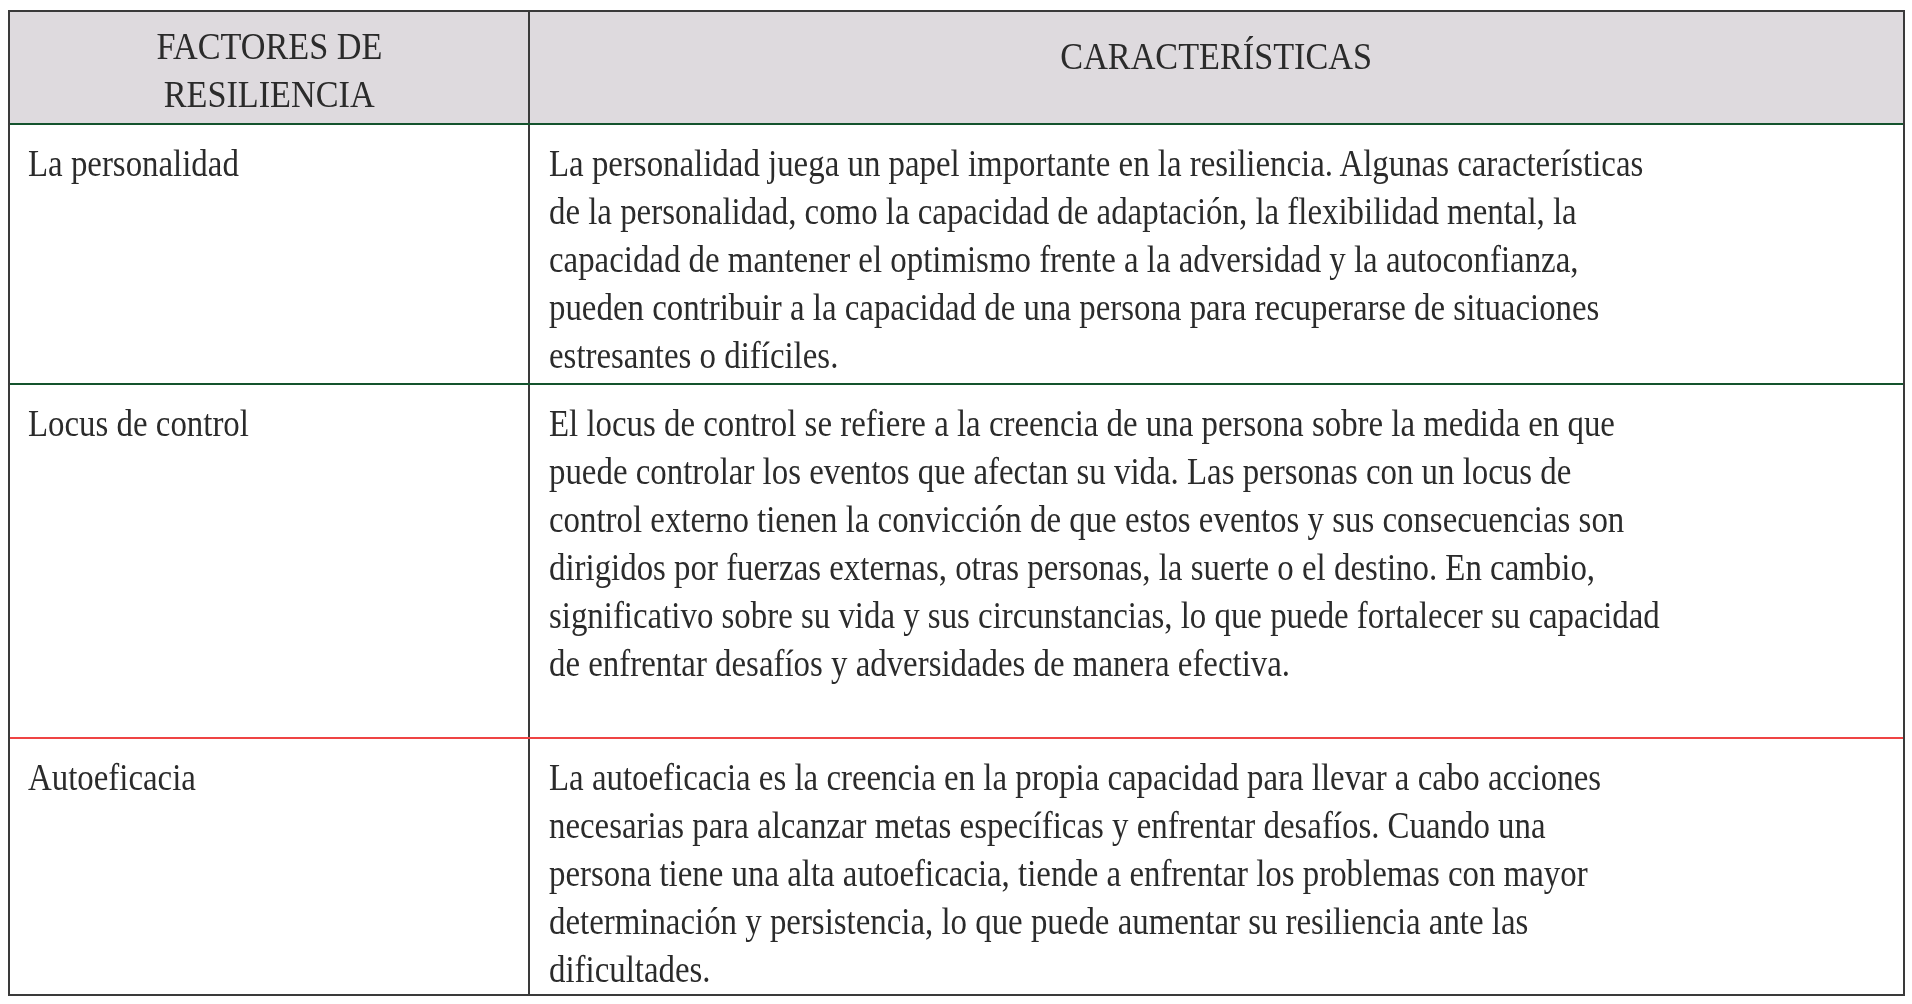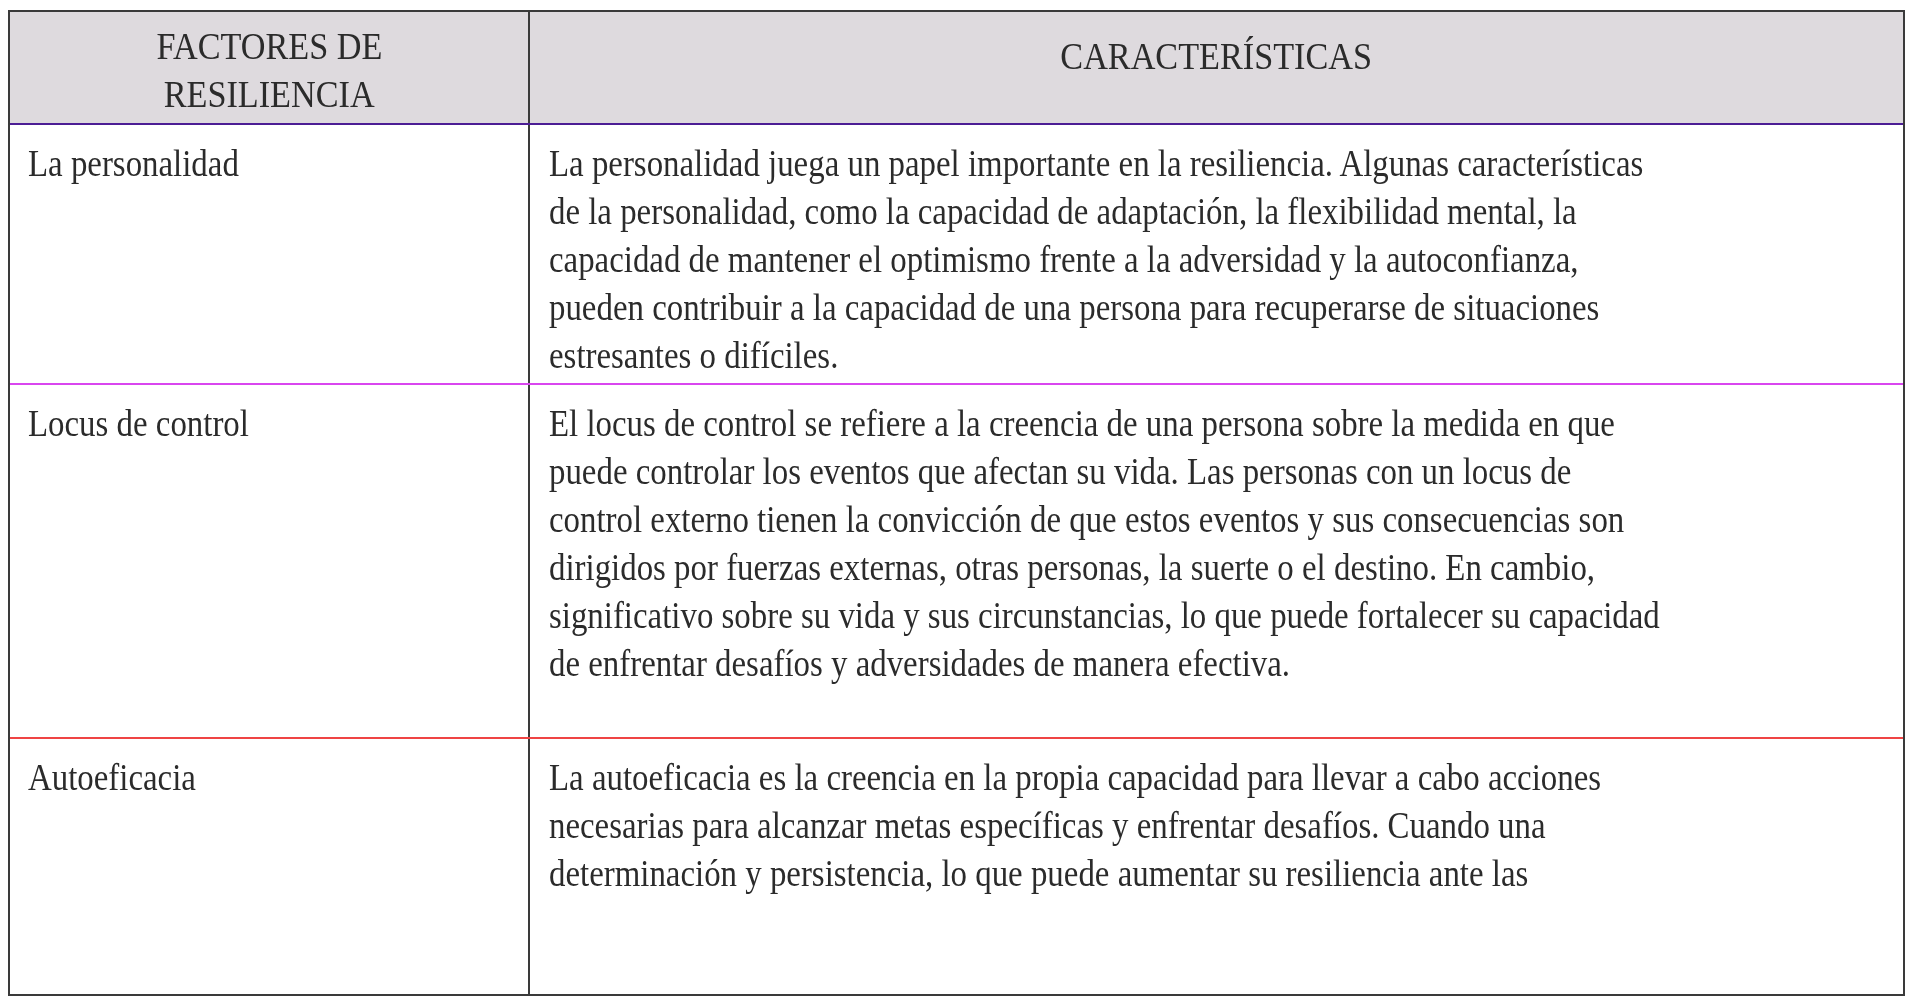--- a/index.html
+++ b/index.html
@@ -1,22 +1,22 @@
 <!DOCTYPE html>
 <html><head>
 <meta charset="utf-8">
 <style>
   html, body { margin: 0; padding: 0; background: #ffffff; }
   body { width: 1912px; height: 1004px; position: relative; overflow: hidden;
          font-family: "Liberation Serif", "DejaVu Serif", serif; color: #2b2b2b; }
   .tbl { position: absolute; left: 8px; top: 10px; width: 1897px; height: 986px;
          border: 2px solid #3a3a3a; box-sizing: border-box; }
   .row { position: absolute; left: 0; right: 0; box-sizing: border-box; }
-  .row.header { top: 0; height: 113px; background: #dedade; border-bottom: 2px solid #4c1d95; }
-  .row.r1 { top: 113px; height: 260px; border-bottom: 2px solid #d946ef; }
+  .row.header { top: 0; height: 113px; background: #dedade; border-bottom: 2px solid #14532d; }
+  .row.r1 { top: 113px; height: 260px; border-bottom: 2px solid #14532d; }
   .row.r2 { top: 373px; height: 354px; border-bottom: 2px solid #ef4444; }
   .row.r3 { top: 727px; height: 257px; }
   .divider { position: absolute; top: 0; bottom: 0; left: 518px; width: 2px; background: #3a3a3a; }
   .cell { position: absolute; top: 0; bottom: 0; box-sizing: border-box; }
   .cell.left { left: 0; width: 518px; }
   .cell.right { left: 520px; right: 0; }
   .hdr-text { position: absolute; left: 0; right: 0; text-align: center; font-size: 38px; line-height: 48px; }
   .hdr-left { top: 10px; }
   .hdr-right { top: 20px; }
   .hdr-line { display: block; white-space: nowrap; }
@@ -88,18 +88,20 @@
     <div class="cell left">
       <div class="body-text">
           <span class="line"><span>Autoeficacia</span></span>
         </div>
     </div>
     <div class="divider"></div>
     <div class="cell right">
       <div class="body-text">
         <span class="line"><span>La autoeficacia es la creencia en la propia capacidad para llevar a cabo acciones</span></span>
         <span class="line"><span>necesarias para alcanzar metas específicas y enfrentar desafíos. Cuando una</span></span>
+        <span class="line"><span>persona tiene una alta autoeficacia, tiende a enfrentar los problemas con mayor</span></span>
         <span class="line"><span>determinación y persistencia, lo que puede aumentar su resiliencia ante las</span></span>
+        <span class="line"><span>dificultades.</span></span>
       </div>
     </div>
   </div>
 
 </div>
 
 </body></html>

